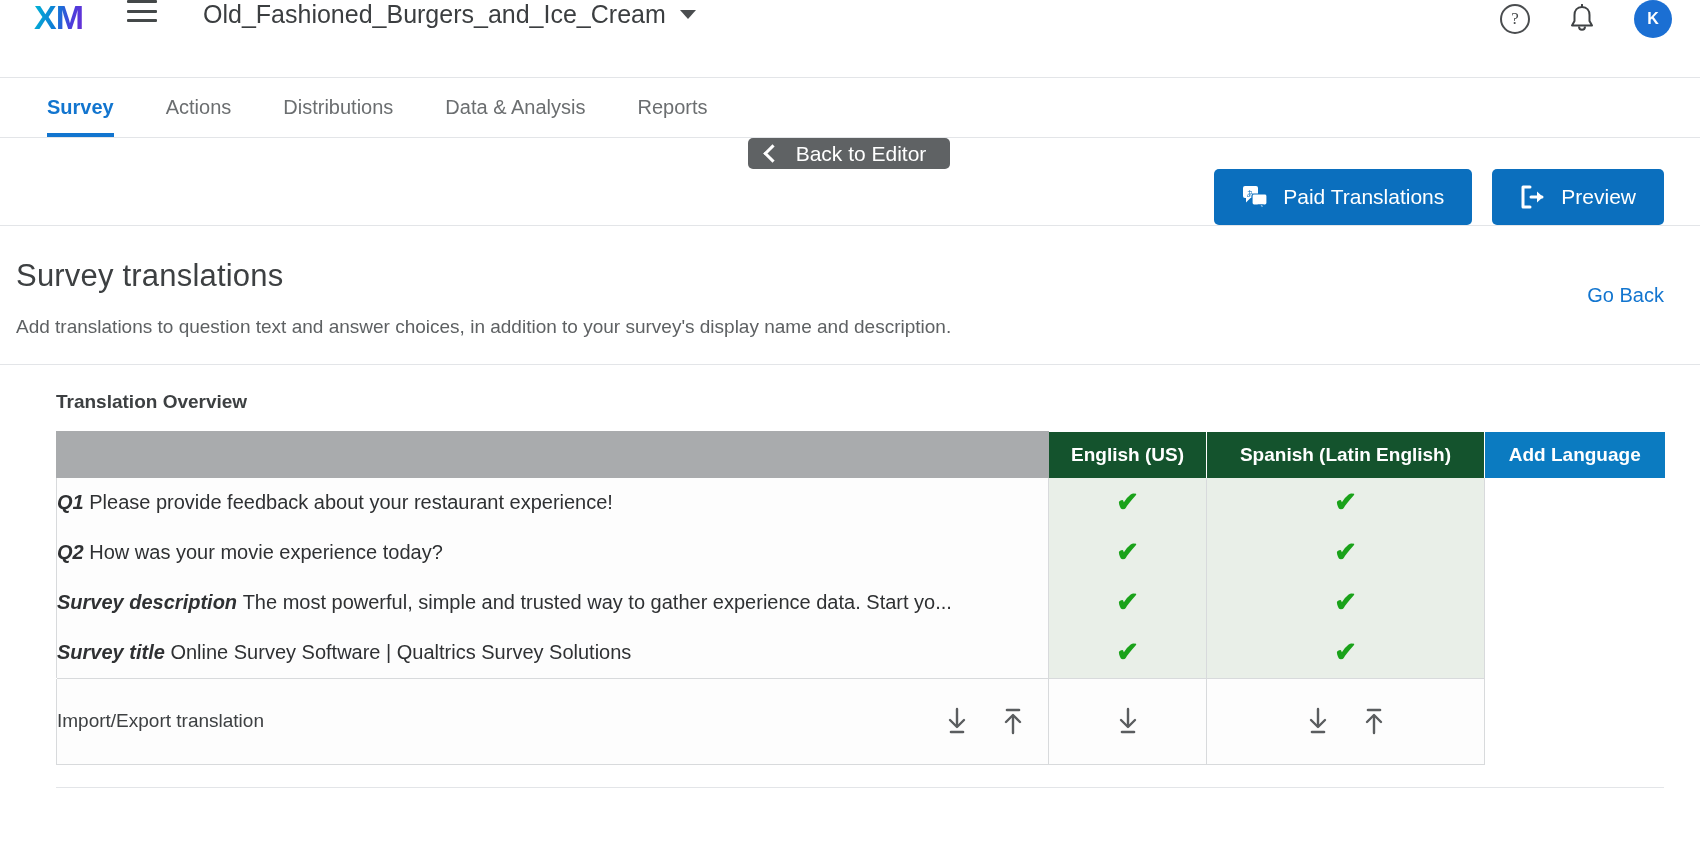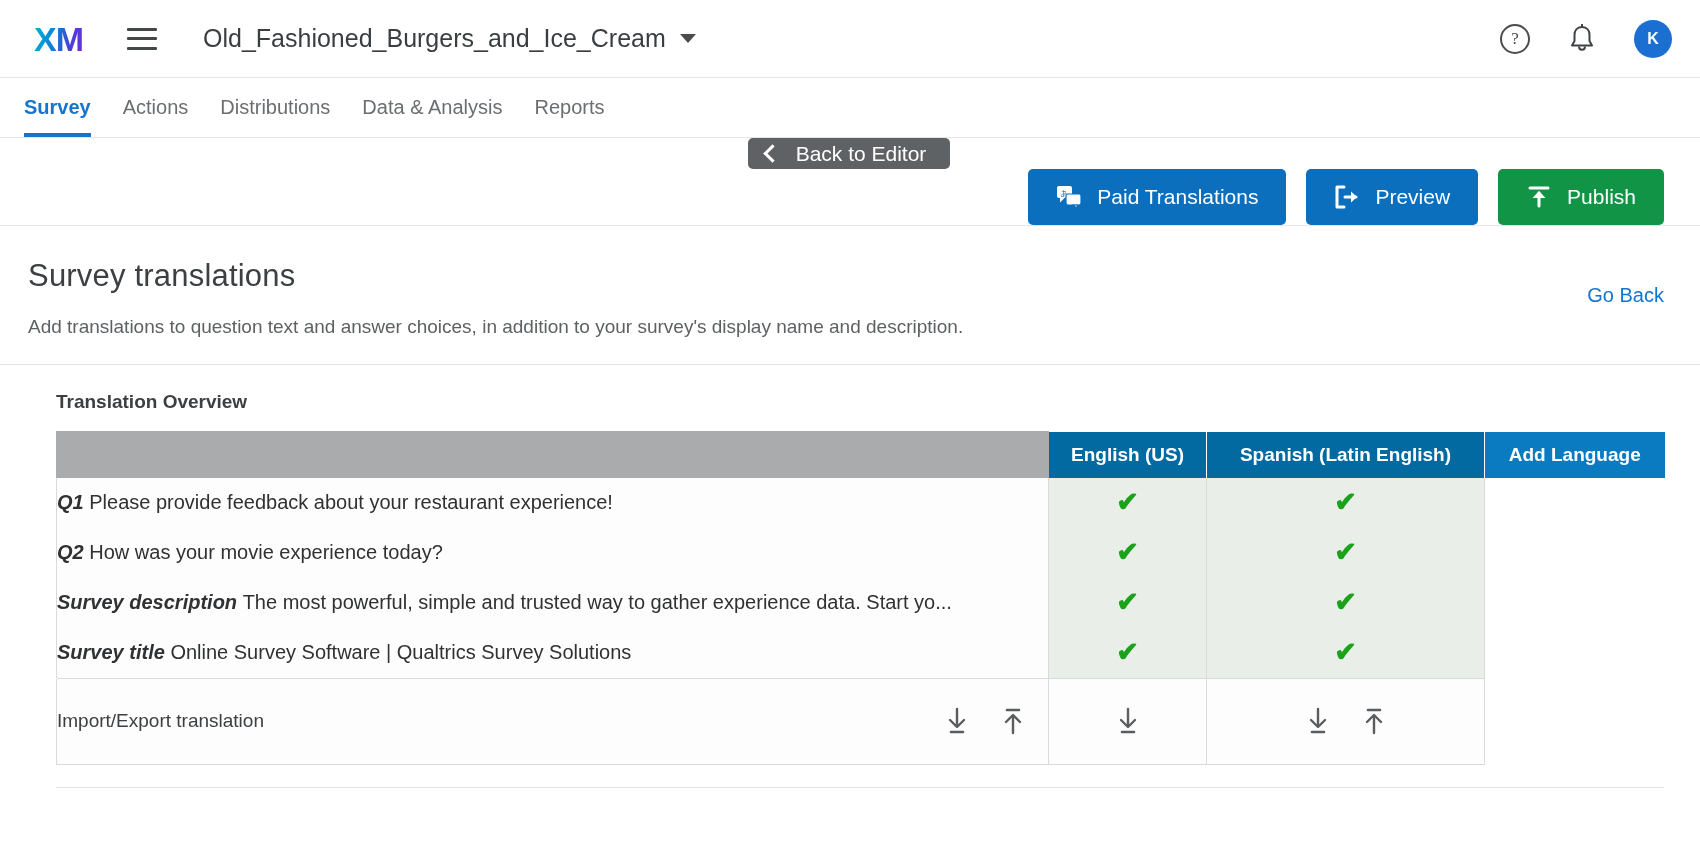--- a/index.html
+++ b/index.html
@@ -9,21 +9,21 @@
     font-family: "Liberation Sans", sans-serif;
     color: #2f3133;
     overflow: hidden;
   }
 
   
   .topbar {
     height: 78px;
     border-bottom: 1px solid #e3e5e8;
     display: flex;
-    align-items: center;
+    align-items: flex-start;
     padding: 0 28px 0 34px;
   }
   .xm-logo {
     font-size: 34px;
     font-weight: bold;
     letter-spacing: -1px;
     background: linear-gradient(100deg, #00b7d4 0%, #0f7ad6 45%, #4b3ddb 75%, #6b2fd6 100%);
     -webkit-background-clip: text;
     background-clip: text;
     color: transparent;
@@ -66,22 +66,22 @@
     background: #1b6fd3; color: #fff;
     display: flex; align-items: center; justify-content: center;
     font-size: 16px; font-weight: bold; cursor: pointer;
   }
 
   
   .navtabs {
     height: 60px;
     border-bottom: 1px solid #e3e5e8;
     display: flex; align-items: flex-end;
-    padding-left: 24px;
-    gap: 32px;
+    padding-left: 47px;
+    gap: 52px;
   }
   .navtab {
     font-size: 20px;
     color: #6b6e70;
     padding-bottom: 14px;
     cursor: pointer;
     border-bottom: 4px solid transparent;
     white-space: nowrap;
   }
   .navtab.active { color: #1275cf; font-weight: bold; border-bottom-color: #1275cf; }
@@ -110,21 +110,21 @@
   .actions-right { margin-left: auto; display: flex; gap: 20px; }
   .chev-left {
     width: 13px; height: 13px;
     border-left: 3px solid #fff; border-bottom: 3px solid #fff;
     transform: rotate(45deg);
     margin-right: 2px;
   }
 
   
   .pagehead {
-    padding: 32px 36px 26px 28px;
+    padding: 32px 36px 26px 16px;
     border-bottom: 1px solid #e3e5e8;
     display: flex;
     align-items: flex-start;
   }
   .pagehead h1 { font-size: 31px; font-weight: normal; color: #3d4042; letter-spacing: .2px; }
   .pagehead p { font-size: 19px; color: #5e6163; margin-top: 22px; }
   .go-back {
     margin-left: auto;
     color: #1275cf; font-size: 20px; cursor: pointer;
     padding-top: 26px; white-space: nowrap;
@@ -137,21 +137,21 @@
   .ttable { border-collapse: collapse; table-layout: fixed; }
   .ttable td, .ttable th { padding: 0; }
 
   .col-desc   { width: 992px; }
   .col-lang1  { width: 158px; }
   .col-lang2  { width: 278px; }
   .col-add    { width: 180px; }
 
   .th-blank { background: #a9abad; height: 46px; border: 1px solid #a9abad;}
   .th-lang {
-    background: #0369a1; color: #fff;
+    background: #14532d; color: #fff;
     font-size: 19px; font-weight: bold;
     height: 46px; text-align: center;
     border-left: 1px solid #fff;
     white-space: nowrap;
   }
   .th-add {
     background: #0b7bc1; color: #fff;
     font-size: 19px; height: 46px; text-align: center;
     border-left: 1px solid #fff;
     cursor: pointer; white-space: nowrap;
@@ -265,28 +265,20 @@
 
     <button class="btn btn-blue">
       <svg width="26" height="24" viewBox="0 0 26 24">
         <path d="M10 2 L3 2 L3 22 L10 22" fill="none" stroke="#fff" stroke-width="3" stroke-linecap="round" stroke-linejoin="round"></path>
         <path d="M11 12 L22 12" stroke="#fff" stroke-width="3" stroke-linecap="round"></path>
         <path d="M17 6.5 L23 12 L17 17.5 Z" fill="#fff"></path>
       </svg>
       <span>Preview</span>
     </button>
 
-    <button class="btn btn-green">
-      <svg width="26" height="24" viewBox="0 0 26 24">
-        <path d="M4 3 L22 3" stroke="#fff" stroke-width="3" stroke-linecap="round"></path>
-        <path d="M13 21 L13 8" stroke="#fff" stroke-width="3" stroke-linecap="round"></path>
-        <path d="M13 6 L19.5 13 L6.5 13 Z" fill="#fff"></path>
-      </svg>
-      <span>Publish</span>
-    </button>
   </div>
 </div>
 
 <div class="pagehead">
   <div>
     <h1>Survey translations</h1>
     <p>Add translations to question text and answer choices, in addition to your survey's display name and description.</p>
   </div>
   <div class="go-back">Go Back</div>
 </div>

